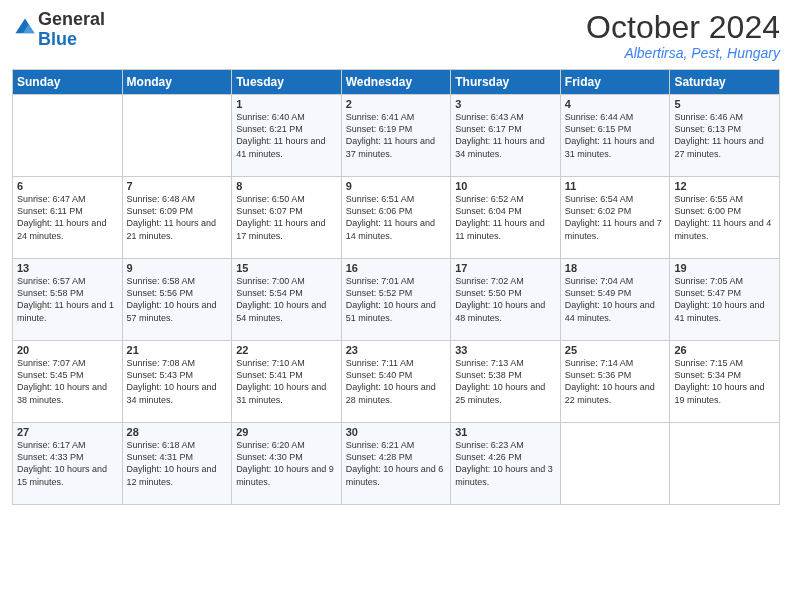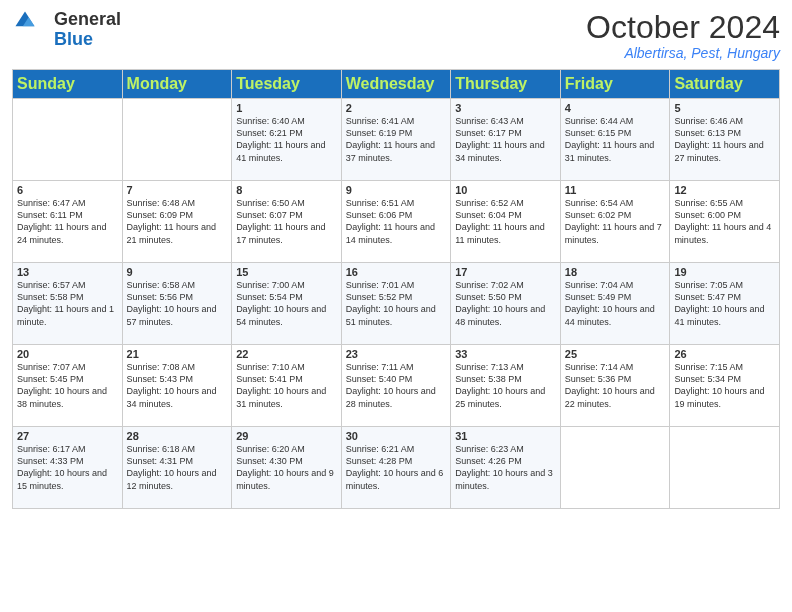--- a/index.html
+++ b/index.html
@@ -15,22 +15,22 @@
       padding: 10px 12px 8px 12px;
     }
     .header {
       display: flex;
       justify-content: space-between;
       align-items: flex-start;
       margin-bottom: 8px;
     }
     .logo {
       display: flex;
-      align-items: flex-start;
-      gap: 18px;
+      align-items: center;
+      gap: 2px;
     }
     .logo-text {
       font-size: 18px;
       font-weight: bold;
       line-height: 1.1;
     }
     .logo-general { color: #333; }
     .logo-blue { color: #1a6fbd; }
     .logo-icon {
       width: 22px;
@@ -51,22 +51,22 @@
       color: #3b82f6;
       font-style: italic;
     }
     table {
       width: 100%;
       border-collapse: collapse;
       table-layout: fixed;
     }
     thead tr th {
       background-color: #1a6fbd;
-      color: #bef264;
-      font-size: 16px;
+      color: #ffffff;
+      font-size: 12px;
       font-weight: bold;
       padding: 5px 4px;
       text-align: left;
       border: 1px solid #ccc;
     }
     tbody tr td {
       vertical-align: top;
       border: 1px solid #ccc;
       padding: 3px 4px;
       height: 82px;

